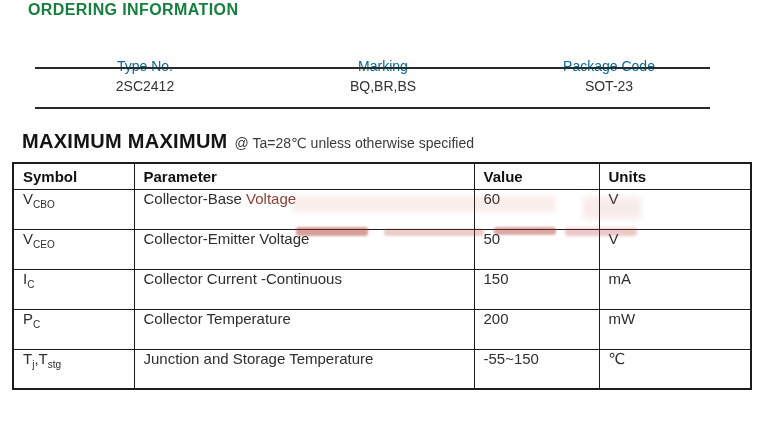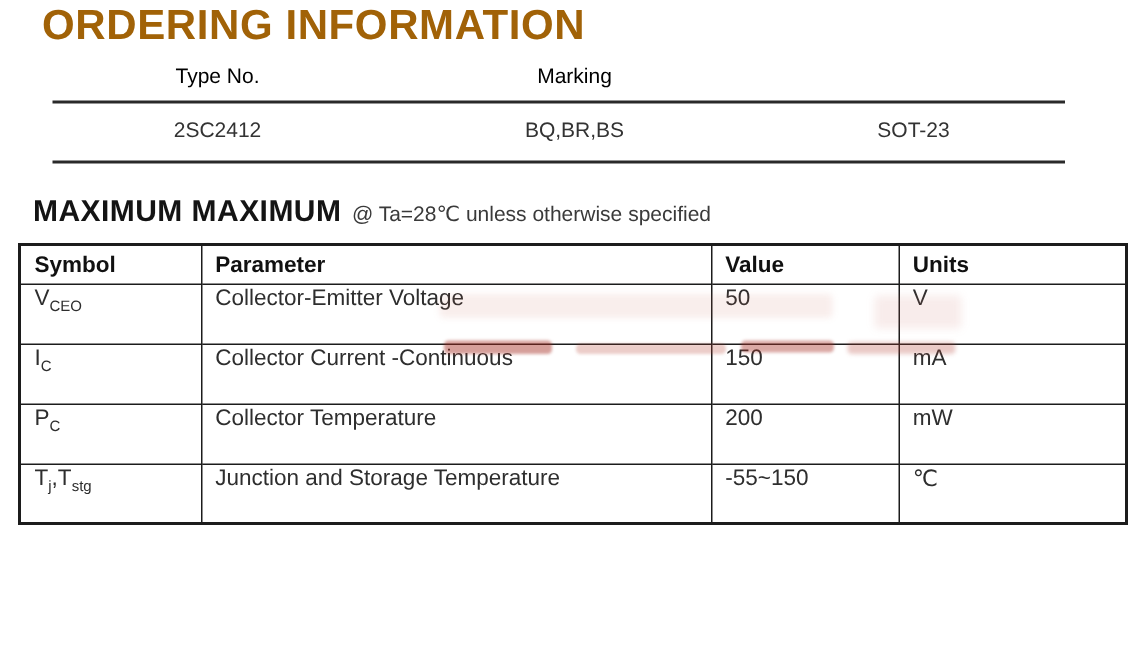--- a/index.html
+++ b/index.html
@@ -5,29 +5,29 @@
   html,body{margin:0;padding:0;}
   body{
     width:765px;height:441px;position:relative;overflow:hidden;
     background:#ffffff;
     font-family:"Liberation Sans","DejaVu Sans",sans-serif;
     color:#2e2e2e;
     -webkit-font-smoothing:antialiased;
   }
   .doc-title{
     position:absolute;left:28px;top:1px;
-    font-size:28px;font-weight:bold;color:#a16207;letter-spacing:.4px;
+    font-size:16px;font-weight:bold;color:#15803d;letter-spacing:.4px;
   }
   
   .order-table{position:absolute;left:35px;top:34px;width:675px;height:80px;}
   .order-rule{position:absolute;left:0;width:675px;height:2px;background:#2a2a2a;}
   .order-rule.r1{top:33px;}
   .order-rule.r2{top:73px;}
   .order-cell{position:absolute;transform:translateX(-50%);white-space:nowrap;}
-  .order-head{top:8px;font-size:14px;color:#000000;}
+  .order-head{top:24px;font-size:14px;color:#0369a1;}
   .order-data{top:44px;font-size:14px;color:#333;}
   .oc1{left:110px;} .oc2{left:348px;} .oc3{left:574px;}
   
   .rating-heading{position:absolute;left:22px;top:130px;white-space:nowrap;}
   .rating-heading .t{font-size:20px;font-weight:bold;color:#141414;letter-spacing:.3px;}
   .rating-heading .c{font-size:14px;color:#3a3a3a;margin-left:7px;}
   
   table.rating{
     position:absolute;left:12px;top:162px;width:738px;
     border-collapse:collapse;table-layout:fixed;
@@ -59,20 +59,21 @@
   .wm6{left:583px;top:197px;width:58px;height:22px;background:rgba(200,100,88,0.12);filter:blur(3px);}
 </style>
 </head>
 <body>
 
 <div class="doc-title">ORDERING INFORMATION</div>
 
 <div class="order-table">
   <span class="order-cell order-head oc1">Type No.</span>
   <span class="order-cell order-head oc2">Marking</span>
+  <span class="order-cell order-head oc3">Package Code</span>
   <div class="order-rule r1"></div>
   <span class="order-cell order-data oc1">2SC2412</span>
   <span class="order-cell order-data oc2">BQ,BR,BS</span>
   <span class="order-cell order-data oc3">SOT-23</span>
   <div class="order-rule r2"></div>
 </div>
 
 <div class="rating-heading">
   <span class="t">MAXIMUM MAXIMUM</span><span class="c">@ Ta=28℃ unless otherwise specified</span>
 </div>
@@ -86,20 +87,26 @@
   </colgroup>
   <thead>
     <tr class="hdr">
       <th>Symbol</th>
       <th>Parameter</th>
       <th>Value</th>
       <th>Units</th>
     </tr>
   </thead>
   <tbody>
+      <tr class="row">
+        <td class="symbol"><span>V</span><sub>CBO</sub></td>
+        <td class="param"><span>Collector-Base </span><span class="param-accent" style="color: rgb(141, 65, 54);">Voltage</span></td>
+        <td class="value">60</td>
+        <td class="units">V</td>
+      </tr>
       <tr class="row">
         <td class="symbol"><span>V</span><sub>CEO</sub></td>
         <td class="param"><span>Collector-Emitter Voltage</span></td>
         <td class="value">50</td>
         <td class="units">V</td>
       </tr>
       <tr class="row">
         <td class="symbol"><span>I</span><sub>C</sub></td>
         <td class="param"><span>Collector Current -Continuous</span></td>
         <td class="value">150</td>

